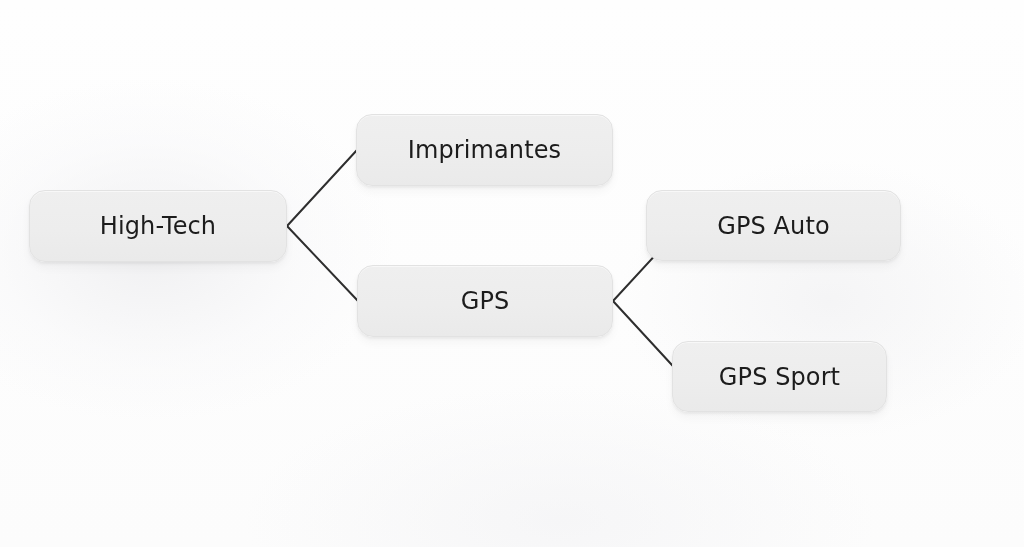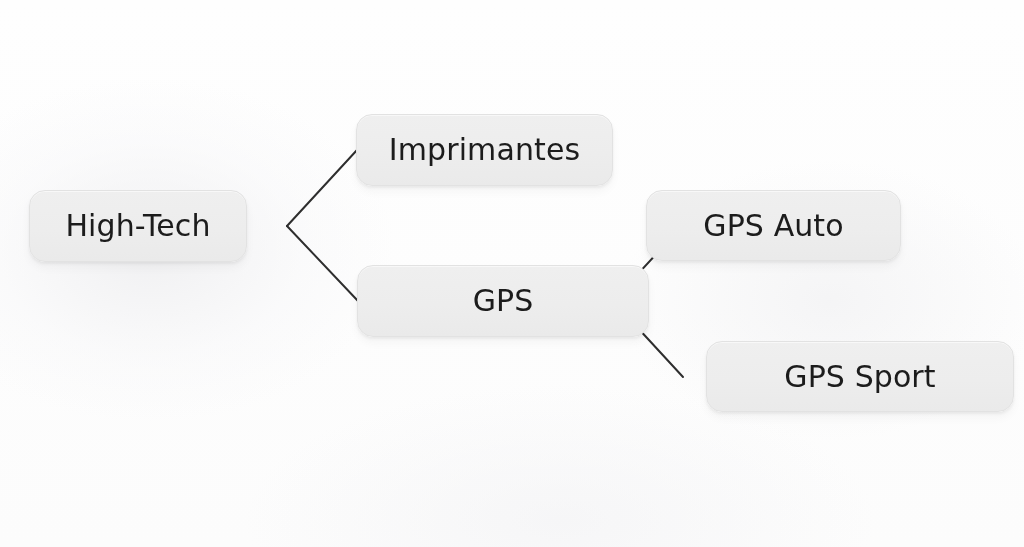--- a/index.html
+++ b/index.html
@@ -45,34 +45,34 @@
     background: linear-gradient(180deg, #efefef 0%, #ededed 55%, #eaeaea 100%);
     border: 1px solid #e2e2e2;
     box-shadow:
       0 2px 3px rgba(0,0,0,0.055),
       0 6px 10px rgba(0,0,0,0.035),
       inset 0 1px 0 rgba(255,255,255,0.55);
   }
 
   .node-label {
     color: #1c1c1c;
-    font-size: 30px;
+    font-size: 24px;
     font-weight: 400;
     letter-spacing: 0.1px;
     line-height: 1;
     white-space: nowrap;
     text-align: center;
   }
 
   
-  #node-high-tech  { left: 29px;  top: 190px; width: 218px; height: 72px; }
+  #node-high-tech  { left: 29px;  top: 190px; width: 258px; height: 72px; }
   #node-imprimantes{ left: 356px; top: 114px; width: 257px; height: 72px; }
-  #node-gps        { left: 357px; top: 265px; width: 292px; height: 72px; }
+  #node-gps        { left: 357px; top: 265px; width: 256px; height: 72px; }
   #node-gps-auto   { left: 646px; top: 190px; width: 255px; height: 71px; }
-  #node-gps-sport  { left: 706px; top: 341px; width: 308px; height: 71px; }
+  #node-gps-sport  { left: 672px; top: 341px; width: 215px; height: 71px; }
 </style>
 </head>
 <body>
 
 <div id="canvas">
 
   <svg class="edges" viewBox="0 0 1024 547" width="1024" height="547" xmlns="http://www.w3.org/2000/svg">
     <line x1="287" y1="226" x2="357" y2="150" stroke="#2e2e2e" stroke-width="2" stroke-linecap="round"></line>
     <line x1="287" y1="226" x2="358" y2="301" stroke="#2e2e2e" stroke-width="2" stroke-linecap="round"></line>
     <line x1="613" y1="301" x2="683" y2="225" stroke="#2e2e2e" stroke-width="2" stroke-linecap="round"></line>

